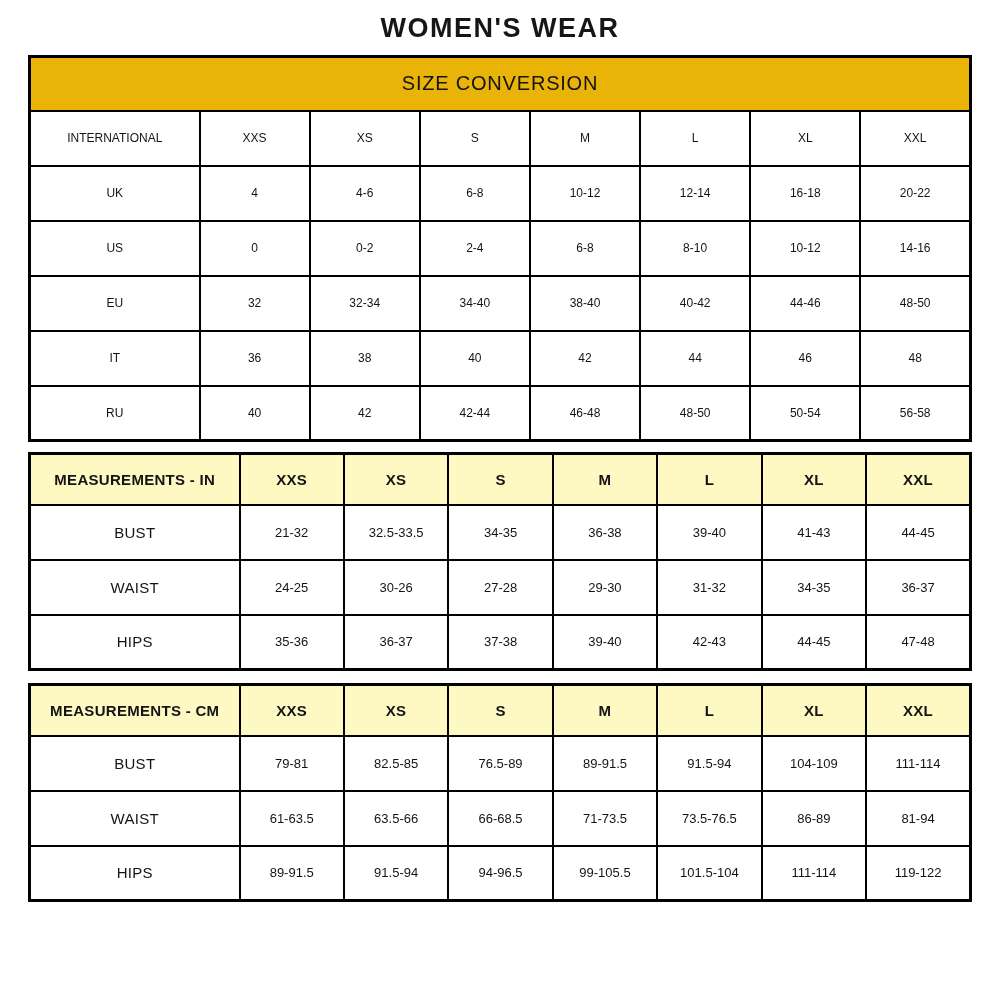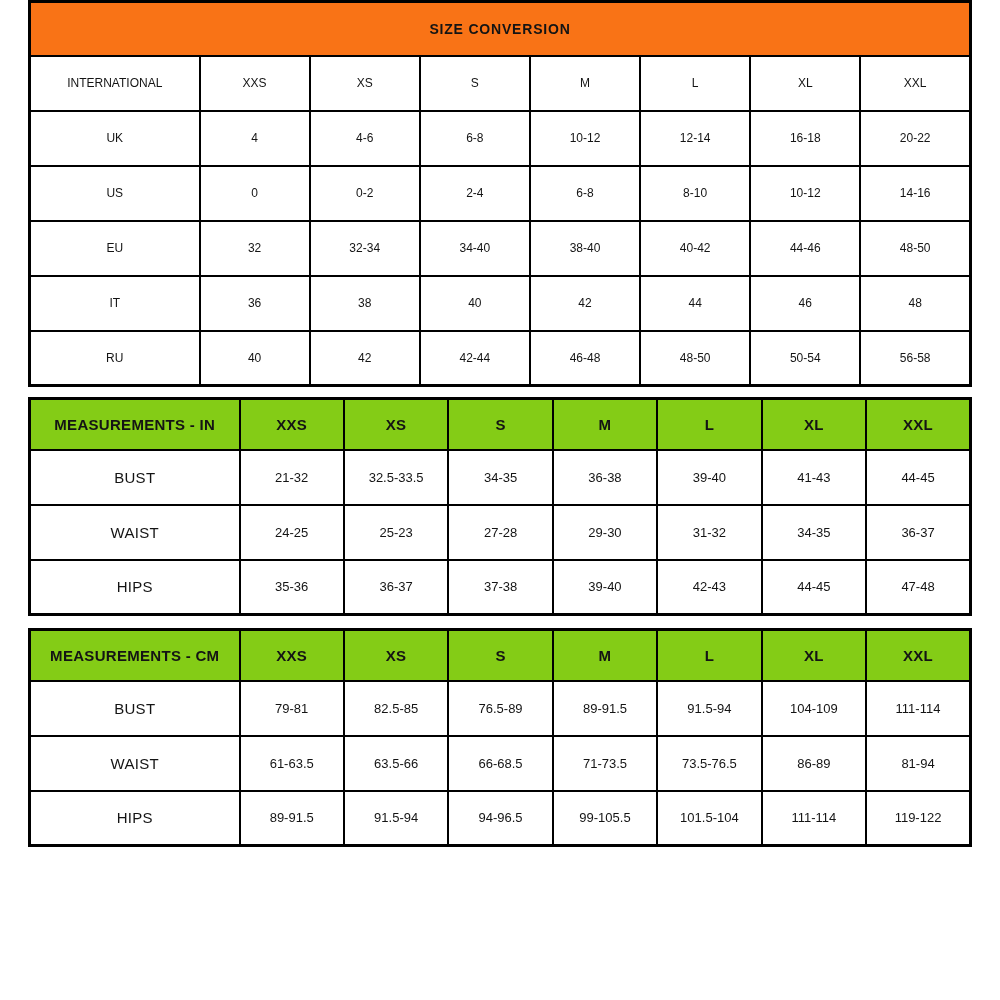--- a/index.html
+++ b/index.html
@@ -17,38 +17,39 @@
     width:100%;border-collapse:collapse;table-layout:fixed;
     border:3px solid #000;
   }
   td{
     border:2px solid #000;text-align:center;vertical-align:middle;
     padding:0 2px;box-sizing:border-box;overflow:hidden;white-space:nowrap;
   }
   
   .tbl-sizes td{height:55px;font-size:12px;}
   .tbl-sizes .span-header{
-    background:#f97316;font-weight:700;font-size:14px;letter-spacing:0.8px;
+    background:#eab308;font-weight:400;font-size:20px;letter-spacing:0.8px;
     height:54px;
   }
   
   .tbl-meas{margin-top:10px;}
   .tbl-meas td{height:55px;font-size:13px;}
   .tbl-meas thead td{
-    background:#84cc16;font-weight:700;font-size:15px;height:51px;
+    background:#fef9c3;font-weight:700;font-size:15px;height:51px;
     letter-spacing:0.3px;
   }
   .tbl-meas .row-label{font-size:15px;letter-spacing:0.3px;}
   .tbl-cm{margin-top:12px;}
 </style>
 </head>
 <body>
 
 <div class="page">
 
+  <h1 class="page-title">WOMEN'S WEAR</h1>
 
   <table class="tbl-sizes">
     <colgroup>
       <col style="width:170px">
       <col>
         <col>
         <col>
         <col>
         <col>
         <col>
@@ -153,21 +154,21 @@
           <td>32.5-33.5</td>
           <td>34-35</td>
           <td>36-38</td>
           <td>39-40</td>
           <td>41-43</td>
           <td>44-45</td>
         </tr>
         <tr>
           <td class="row-label">WAIST</td>
           <td>24-25</td>
-          <td>25-23</td>
+          <td>30-26</td>
           <td>27-28</td>
           <td>29-30</td>
           <td>31-32</td>
           <td>34-35</td>
           <td>36-37</td>
         </tr>
         <tr>
           <td class="row-label">HIPS</td>
           <td>35-36</td>
           <td>36-37</td>

